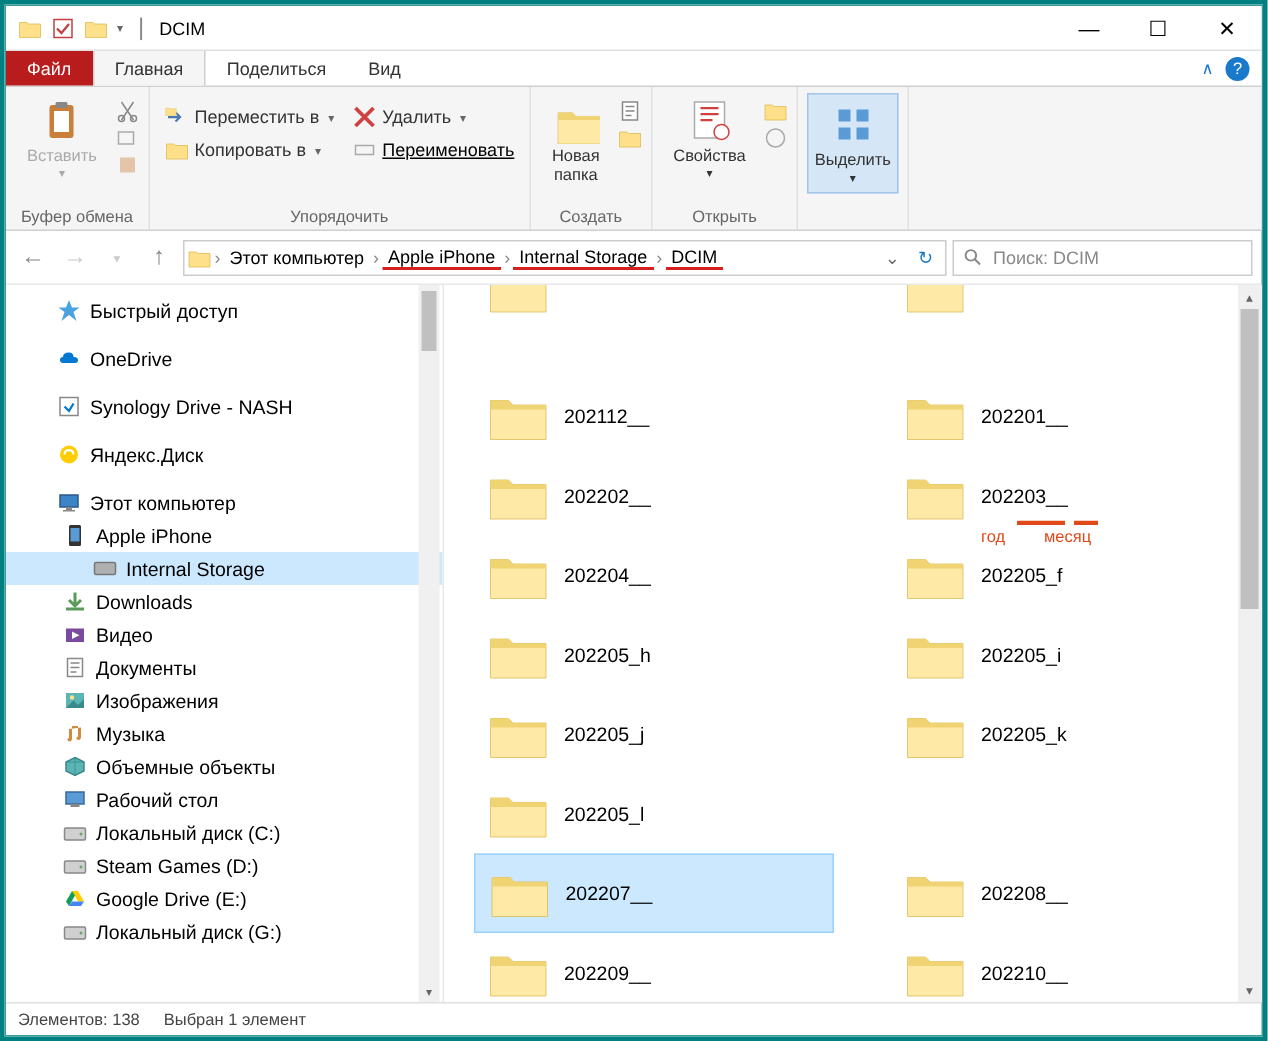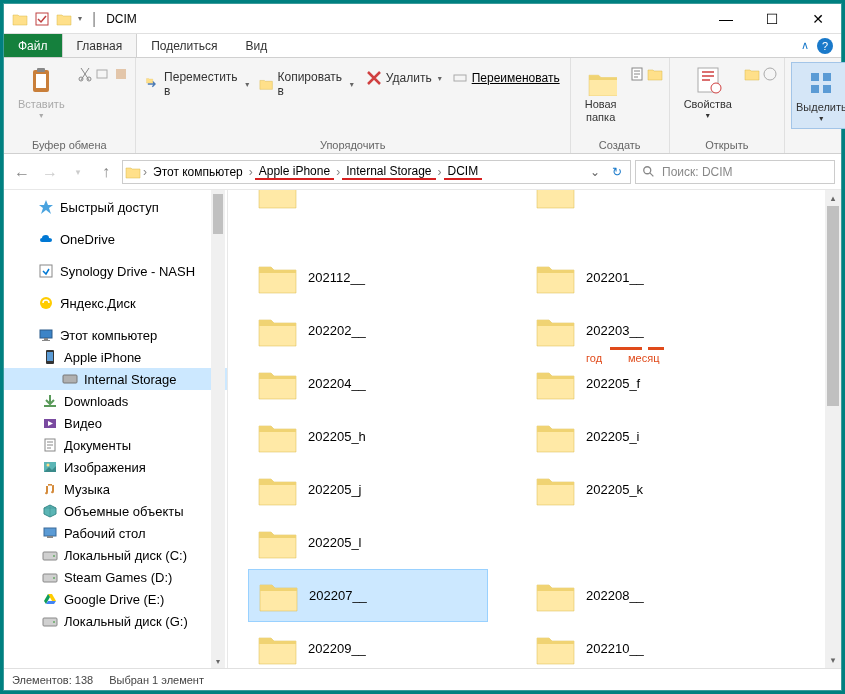--- a/index.html
+++ b/index.html
@@ -8,54 +8,54 @@
 .titlebar { height: 30px; display: flex; align-items: center; background: #fff; border-bottom: 1px solid #e0e0e0; }
 .titlebar-icons { display: flex; gap: 6px; padding: 0 8px; align-items: center; }
 .titlebar-icons svg { width: 16px; height: 16px; }
 .titlebar-sep { color: #888; margin: 0 4px; }
 .titlebar-title { font-size: 12px; color: #000; }
 .titlebar-controls { margin-left: auto; display: flex; }
 .titlebar-controls div { width: 46px; height: 30px; display: flex; align-items: center; justify-content: center; font-size: 14px; }
 
 .menubar { height: 24px; display: flex; align-items: stretch; background: #fff; border-bottom: 1px solid #d0d0d0; }
 .menubar-tab { padding: 0 14px; font-size: 12px; display: flex; align-items: center; color: #333; cursor: pointer; }
-.menubar-tab.file { background: #15803d; color: #fff; }
+.menubar-tab.file { background: #b91c1c; color: #fff; }
 .menubar-tab.active { background: #f5f5f5; border-left: 1px solid #d0d0d0; border-right: 1px solid #d0d0d0; }
 .menubar-right { margin-left: auto; display: flex; align-items: center; gap: 8px; padding-right: 8px; }
 .help-icon { width: 16px; height: 16px; border-radius: 50%; background: #1979ca; color: #fff; font-size: 11px; display: flex; align-items: center; justify-content: center; }
 
 .ribbon { height: 96px; background: #f5f5f5; border-bottom: 1px solid #d0d0d0; display: flex; }
 .ribbon-group { border-right: 1px solid #e0e0e0; padding: 4px 6px 1px; display: flex; flex-direction: column; }
 .ribbon-group-body { flex: 1; display: flex; align-items: flex-start; gap: 4px; }
 .ribbon-group-label { text-align: center; font-size: 11px; color: #666; padding-bottom: 1px; }
 .ribbon-btn-lg { display: flex; flex-direction: column; align-items: center; justify-content: flex-start; padding: 2px 8px; font-size: 11px; color: #333; text-align: center; cursor: pointer; line-height: 1.2; }
 .ribbon-btn-lg.disabled { color: #aaa; }
 .ribbon-btn-lg svg, .ribbon-btn-lg .ico { width: 32px; height: 32px; margin-bottom: 2px; }
-.ribbon-stack { display: flex; flex-direction: row; gap: 2px; }
+.ribbon-stack { display: flex; flex-direction: column; gap: 2px; }
 .ribbon-btn-sm { display: flex; align-items: center; gap: 4px; font-size: 12px; color: #333; padding: 2px 4px; cursor: pointer; }
 .ribbon-btn-sm.disabled { color: #000000; text-decoration: underline; }
 .ribbon-btn-sm svg { width: 16px; height: 16px; }
 .ribbon-btn-sm .caret { font-size: 8px; color: #666; margin-left: 2px; }
 .ribbon-btn-sel { border: 1px solid #a3c5e8; background: #d5e6f7; padding: 4px; }
 .sm-ico-row { display: flex; gap: 2px; }
 .sm-ico-row svg { width: 16px; height: 16px; }
 
 .navbar { height: 36px; border-bottom: 1px solid #e8e8e8; display: flex; align-items: center; padding: 0 6px; gap: 4px; }
 .nav-arrow { width: 24px; height: 24px; display: flex; align-items: center; justify-content: center; color: #888; cursor: pointer; }
 .nav-arrow.disabled { color: #ccc; }
 .addressbar { flex: 1; height: 24px; border: 1px solid #ccc; display: flex; align-items: center; padding: 0 2px; font-size: 12px; }
 .crumb { padding: 0 4px; cursor: pointer; display: flex; align-items: center; }
 .crumb-sep { color: #888; padding: 0 2px; }
 .crumb.hl { border-bottom: 2px solid #d62020; }
 .addr-drop { margin-left: auto; padding: 0 6px; color: #666; cursor: pointer; }
 .addr-refresh { padding: 0 6px; color: #1979ca; cursor: pointer; }
 .searchbox { width: 200px; height: 24px; border: 1px solid #ccc; display: flex; align-items: center; padding: 0 6px; font-size: 12px; color: #888; gap: 6px; }
 
 .body { flex: 1; display: flex; overflow: hidden; }
-.sidebar { width: 224px; border-right: 1px solid #e8e8e8; overflow-y: auto; padding: 6px 0; position: relative; font-size: 13px; }
+.sidebar { width: 292px; border-right: 1px solid #e8e8e8; overflow-y: auto; padding: 6px 0; position: relative; font-size: 13px; }
 .side-item { display: flex; align-items: center; gap: 6px; padding: 3px 0 3px 18px; cursor: pointer; }
 .side-item.lvl1 { padding-left: 38px; }
 .side-item.lvl2 { padding-left: 58px; }
 .side-item.selected { background: #cce8ff; }
 .side-item .caret { width: 10px; font-size: 9px; color: #888; }
 .side-item svg { width: 16px; height: 16px; flex-shrink: 0; }
 .side-gap { height: 10px; }
 .side-scroll { position: absolute; right: 2px; top: 0; bottom: 0; width: 14px; background: #f0f0f0; }
 .side-scroll-thumb { position: absolute; left: 2px; right: 2px; top: 4px; height: 40px; background: #c0c0c0; }
 .side-scroll-arrow { position: absolute; left: 0; right: 0; height: 14px; display: flex; align-items: center; justify-content: center; font-size: 8px; color: #666; }

